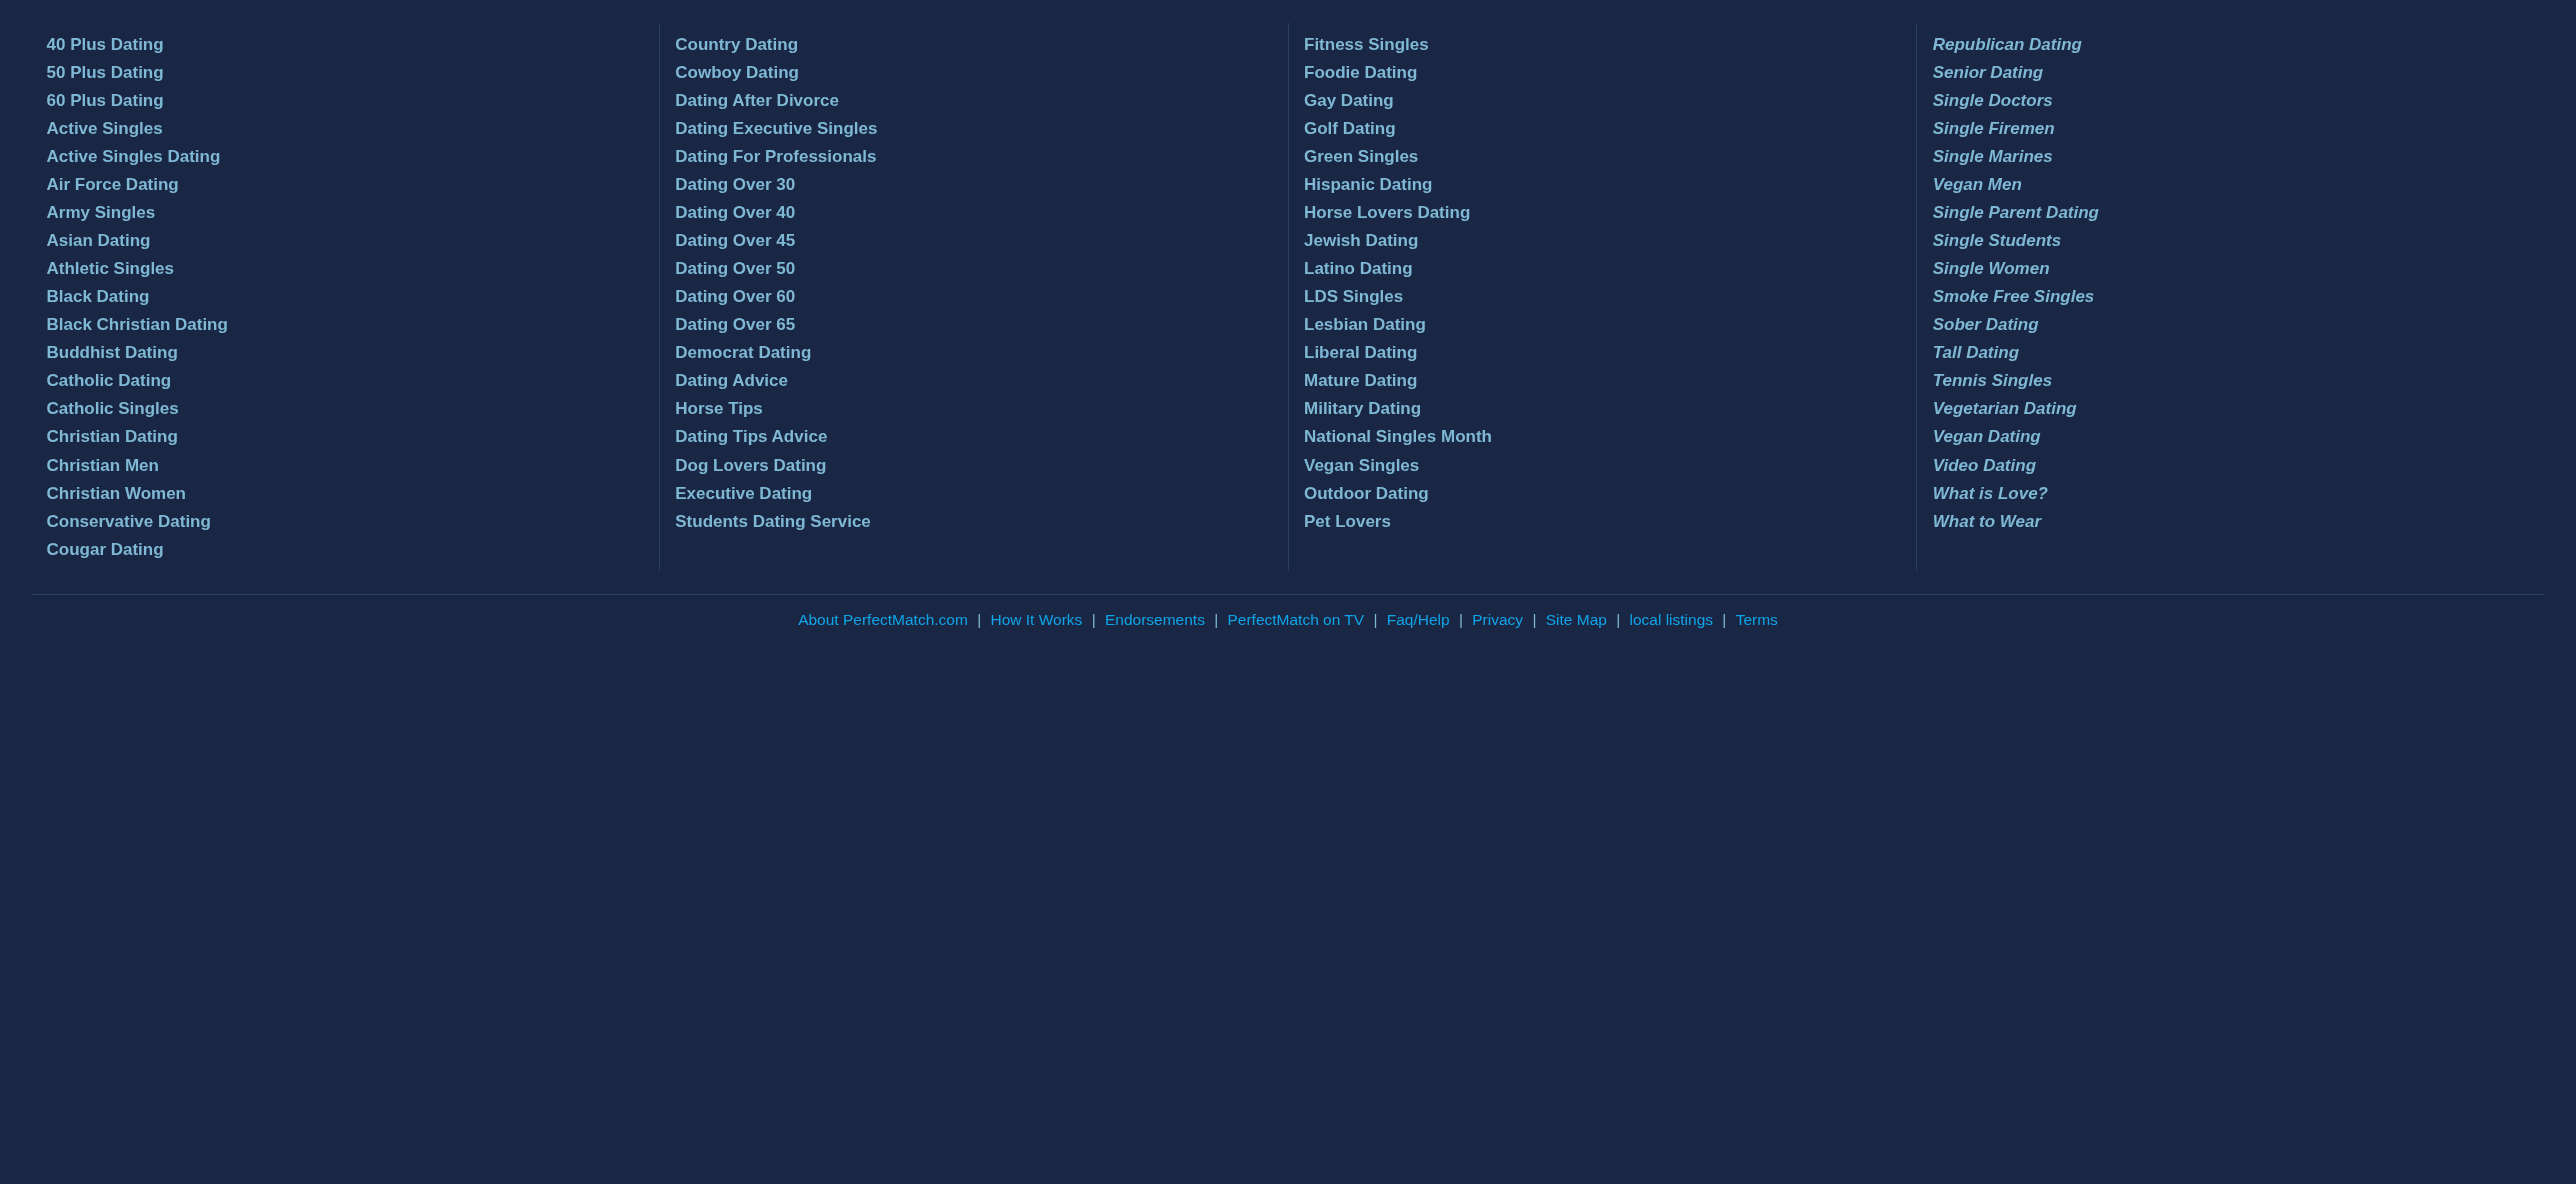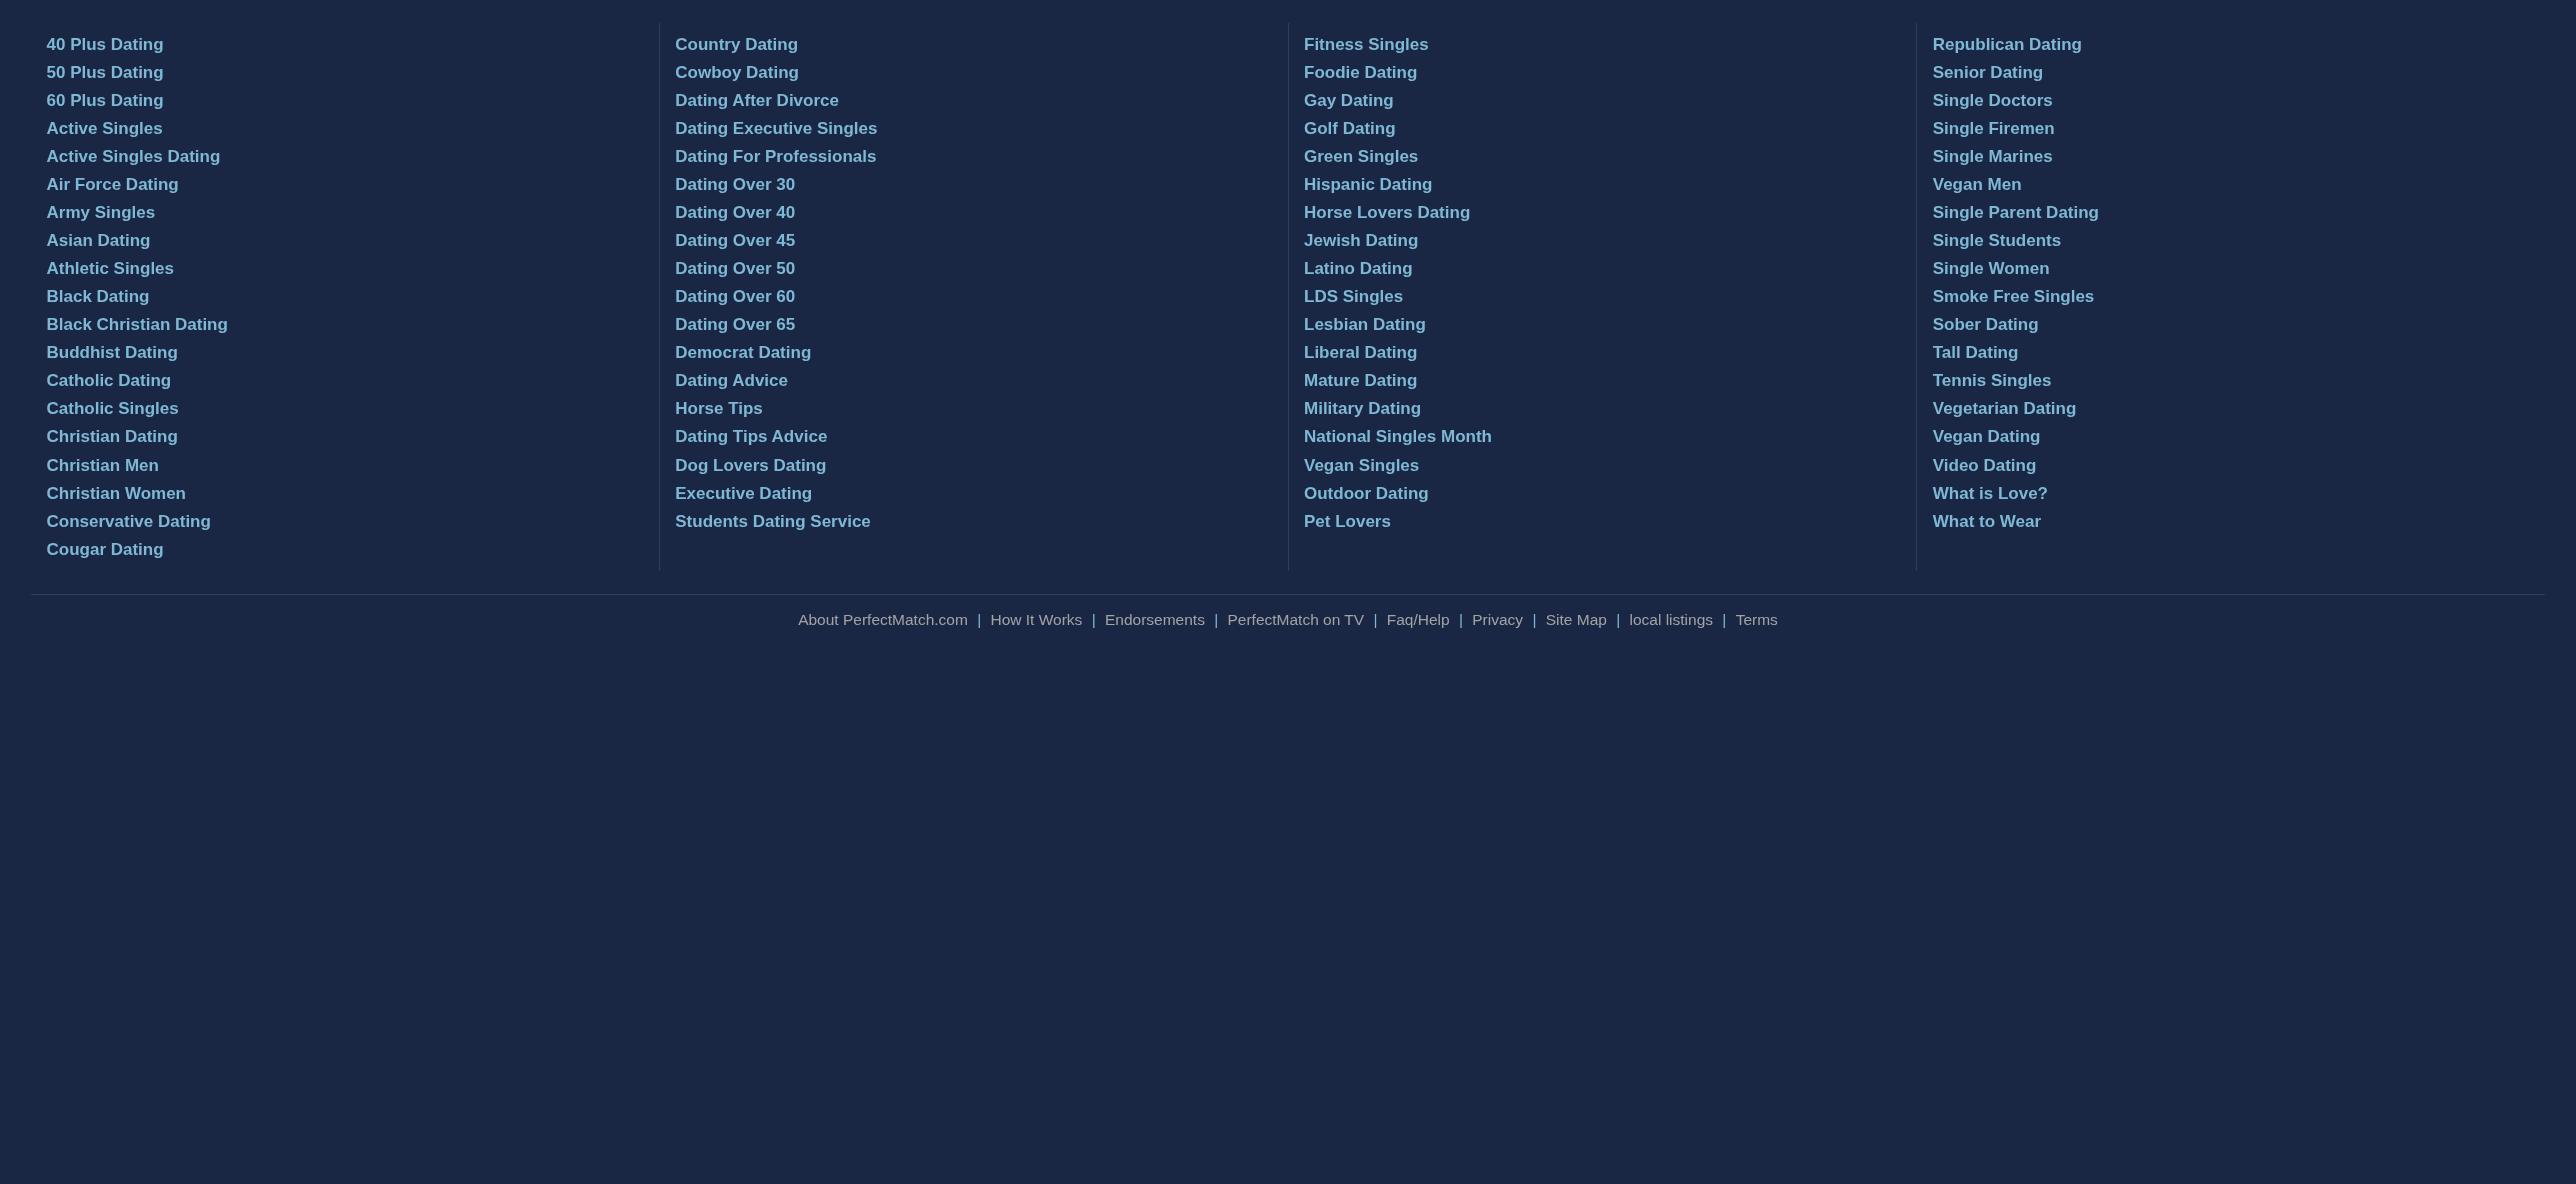--- a/index.html
+++ b/index.html
@@ -29,20 +29,21 @@
     }
 
     .column {
       flex: 1;
       padding: 7.8px 23px 7.8px 15.5px;
       border-right: 0.8px solid #2a4060;
     }
 
     .column:last-child {
       border-right: none;
+      font-style: italic;
     }
 
     .column-item {
       display: block;
       color: #7eb8d4;
       font-size: 17px;
       font-weight: bold;
       line-height: 1.65;
       text-decoration: none;
       cursor: pointer;
@@ -54,21 +55,21 @@
       padding-top: 12.4px;
       border-top: 0.8px solid #2a4060;
       display: flex;
       flex-wrap: wrap;
       align-items: center;
       justify-content: center;
       gap: 0;
     }
 
     .footer-nav-item {
-      color: #a3a3a3;
+      color: #0ea5e9;
       font-size: 15.5px;
       text-decoration: none;
       cursor: pointer;
       padding: 3.1px 6.2px;
     }
 
     .footer-separator {
       color: #7eb8d4;
       font-size: 15.5px;
       padding: 3.1px 3.1px;

